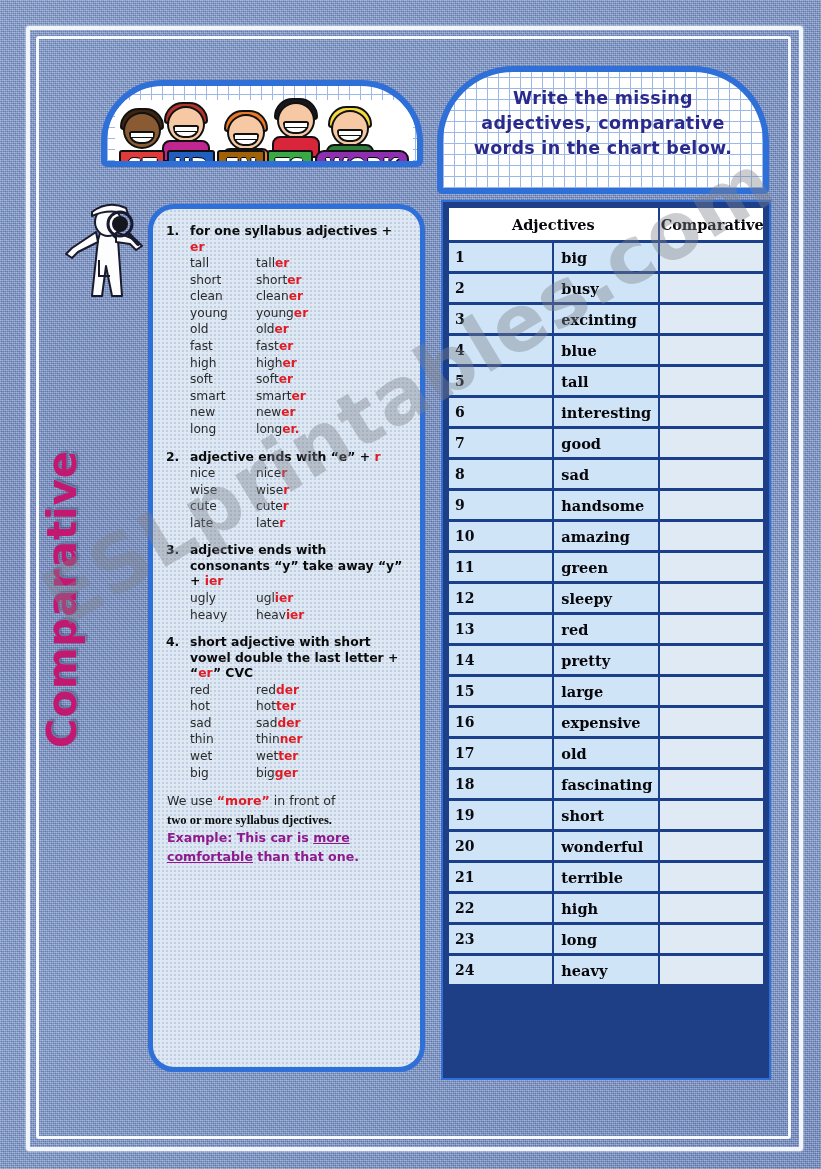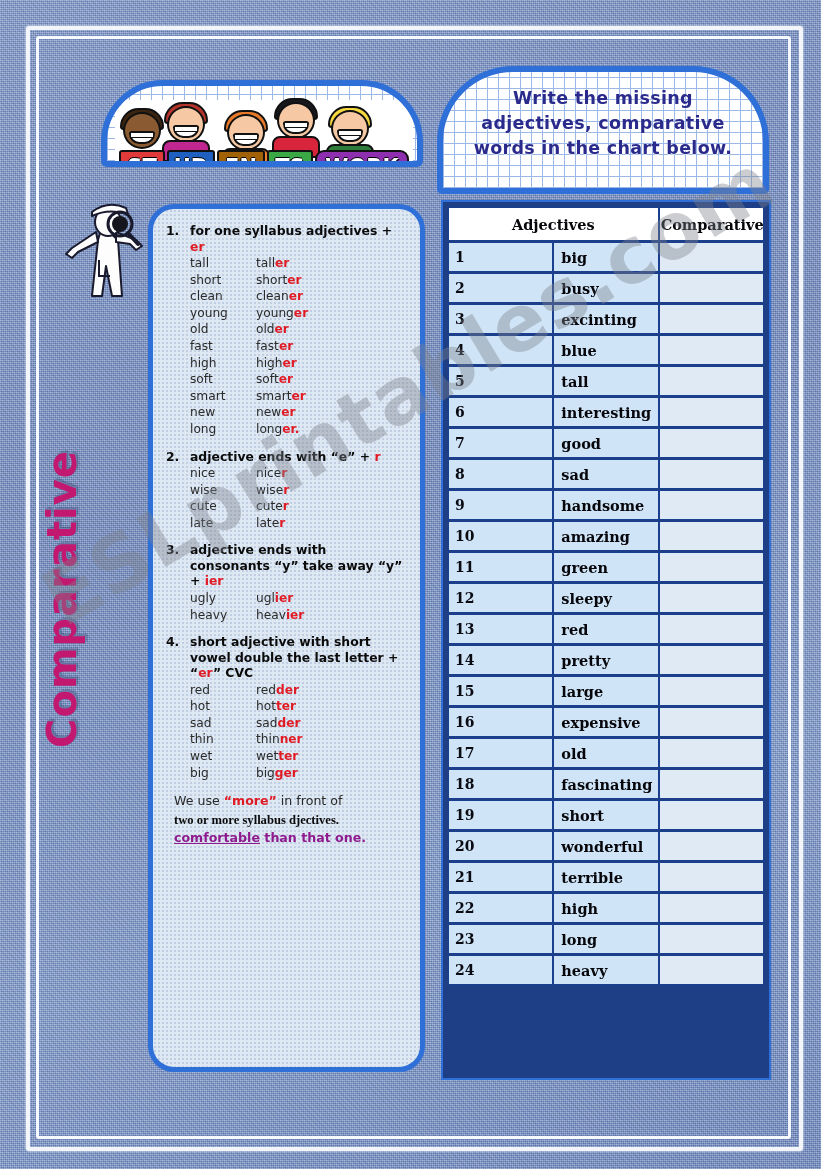--- a/index.html
+++ b/index.html
@@ -128,21 +128,21 @@
   .pairs{margin-top:1px;margin-left:24px;}
   .pair{
     display:flex;
     font-family:"DejaVu Sans", sans-serif;
     font-size:12.2px;line-height:16.6px;color:#2a2a2a;
   }
   .pair .base{width:66px;flex:none;}
   .pair .comp b{color:#e01b24;}
 
   .note{
-    margin-top:6px;margin-left:8px;
+    margin-top:6px;margin-left:1px;
     font-family:"DejaVu Sans", sans-serif;
     font-size:12.6px;line-height:18.5px;color:#2a2a2a;
   }
   .note .red{color:#e01b24;font-weight:bold;}
   .note .bold{color:#0b0b0b;font-weight:bold;font-family:Liberation Serif, serif;}
   .note .purple{color:#8e1a8e;font-weight:bold;}
   .note .purple u{text-decoration:underline;}
 
   
   .table-panel{
@@ -389,20 +389,23 @@
           </div>
         </div>
       </div>
     </div>
   <div class="note">
     <div>
       <span>We use </span><span class="red">“more”</span><span> in front of</span>
     </div>
     <div class="bold">two or more syllabus djectives.</div>
     <div class="purple">
+      <span>Example: This car is </span><u>more</u>
+    </div>
+    <div class="purple">
       <u>comfortable</u><span> than that one.</span>
     </div>
   </div>
 </div>
 
 <div class="table-panel">
   <table class="tbl">
     <thead>
       <tr>
         <th colspan="2">Adjectives</th>

